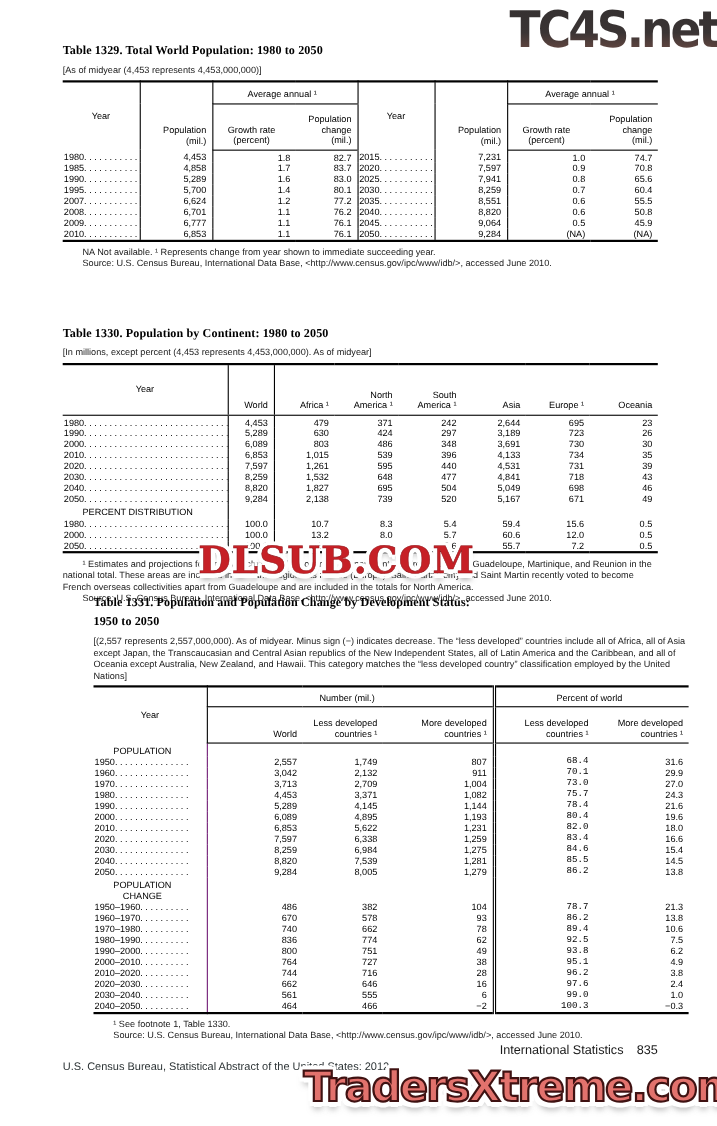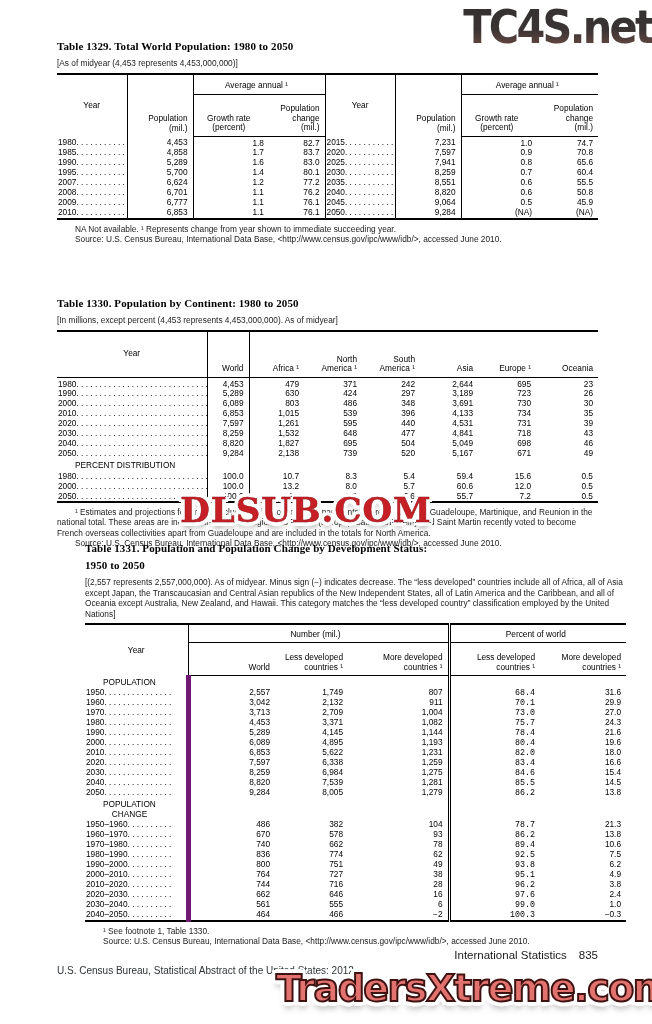--- a/index.html
+++ b/index.html
@@ -26,21 +26,21 @@
   tbody tr{height:10px;}
   td{text-align:right;}
   td.yr{text-align:left;padding:0 0 0 1px;white-space:nowrap;}
   td.sec-cell{text-align:left;padding:2px 0 1px 18px;vertical-align:bottom;}
   td.sec-cell span{display:inline-block;text-align:center;white-space:pre-line;}
   tbody tr:first-child td{padding-top:2px;}
   
   .t1329 td:nth-child(2),.t1329 td:nth-child(3),.t1329 td:nth-child(5),
   .t1329 td:nth-child(6),.t1329 td:nth-child(7){border-left:1px solid #000;}
   .t1330 td:nth-child(2),.t1330 td:nth-child(3){border-left:1px solid #000;}
-  .t1331 td:nth-child(2){border-left:5px solid #701a75;}
+  .t1331 td:nth-child(2){border-left:1px solid #701a75;}
   .t1331 td:nth-child(5){border-left:3px double #000;font-family:Liberation Mono, monospace;}
   .t1329 thead tr:first-child th{height:14px;}
   .t1329 thead tr:last-child th{height:36px;}
   .t1330 thead th{height:40px;}
   .t1331 thead tr:first-child th{height:12px;}
   .t1331 thead tr:last-child th{height:27px;}
   
   .notes{margin:4px 0 0 0;}
   .notes p{margin:0;font-size:8.3px;line-height:10.4px;color:#1a1a1a;text-indent:18px;}
   

